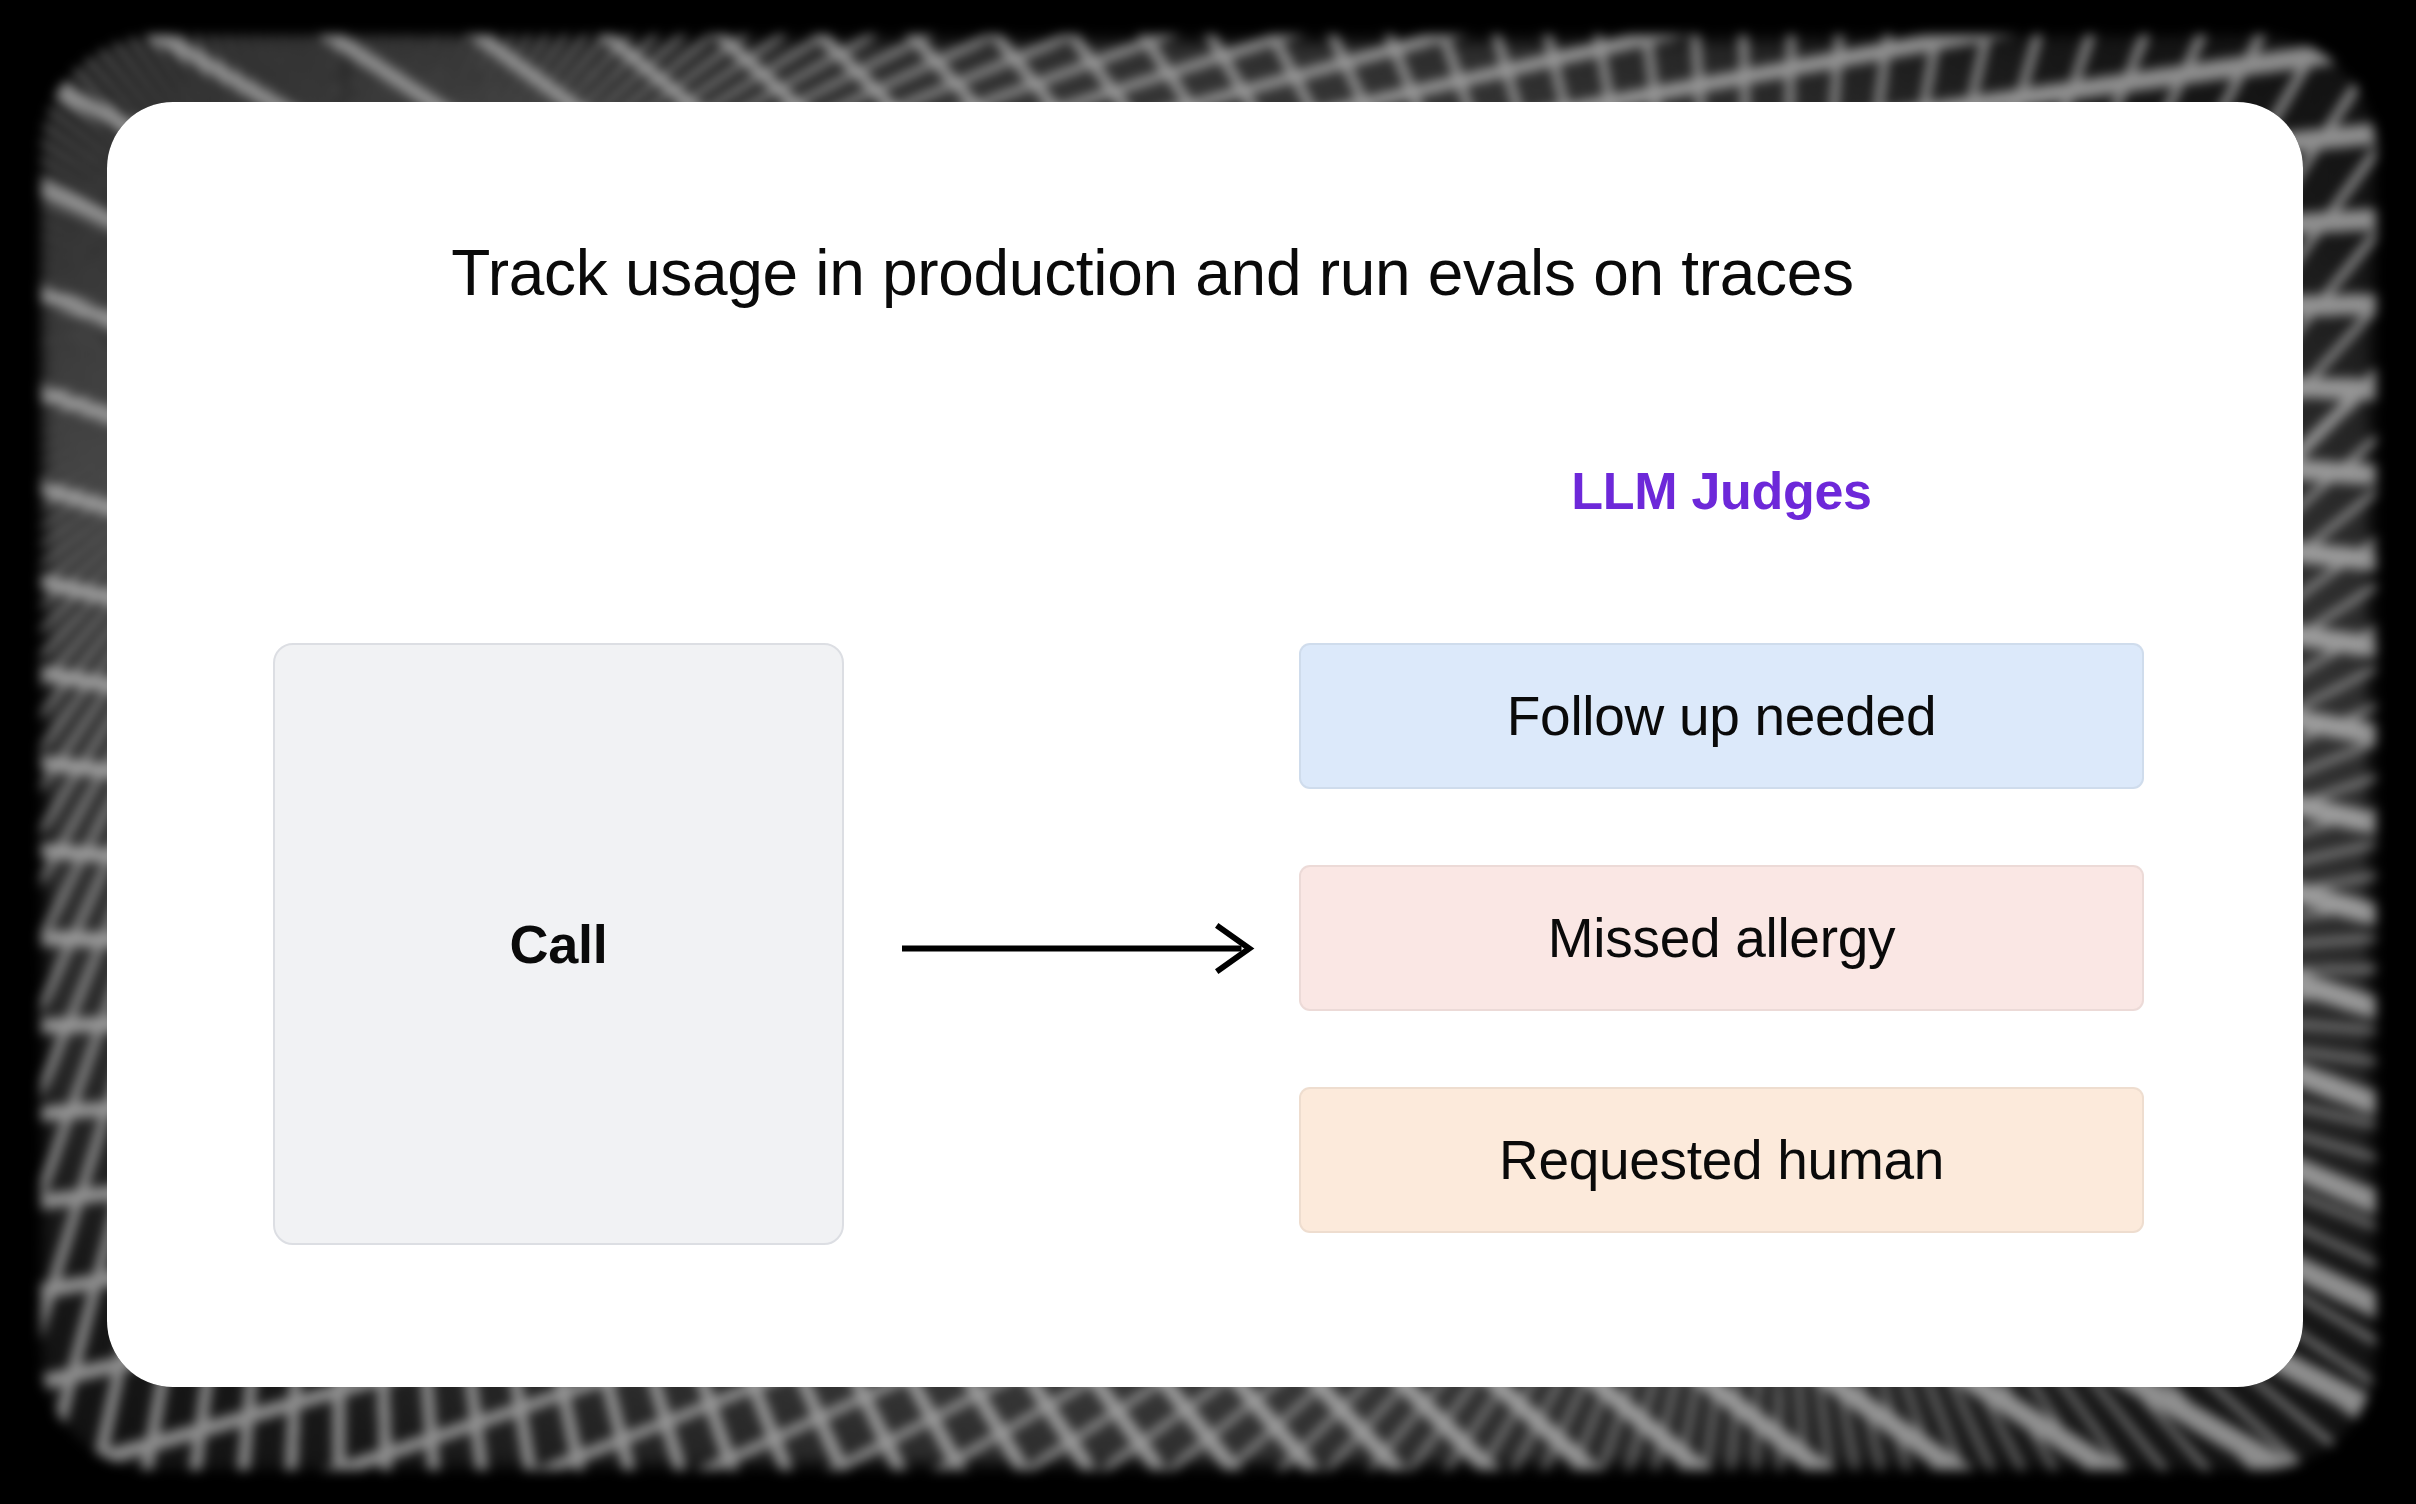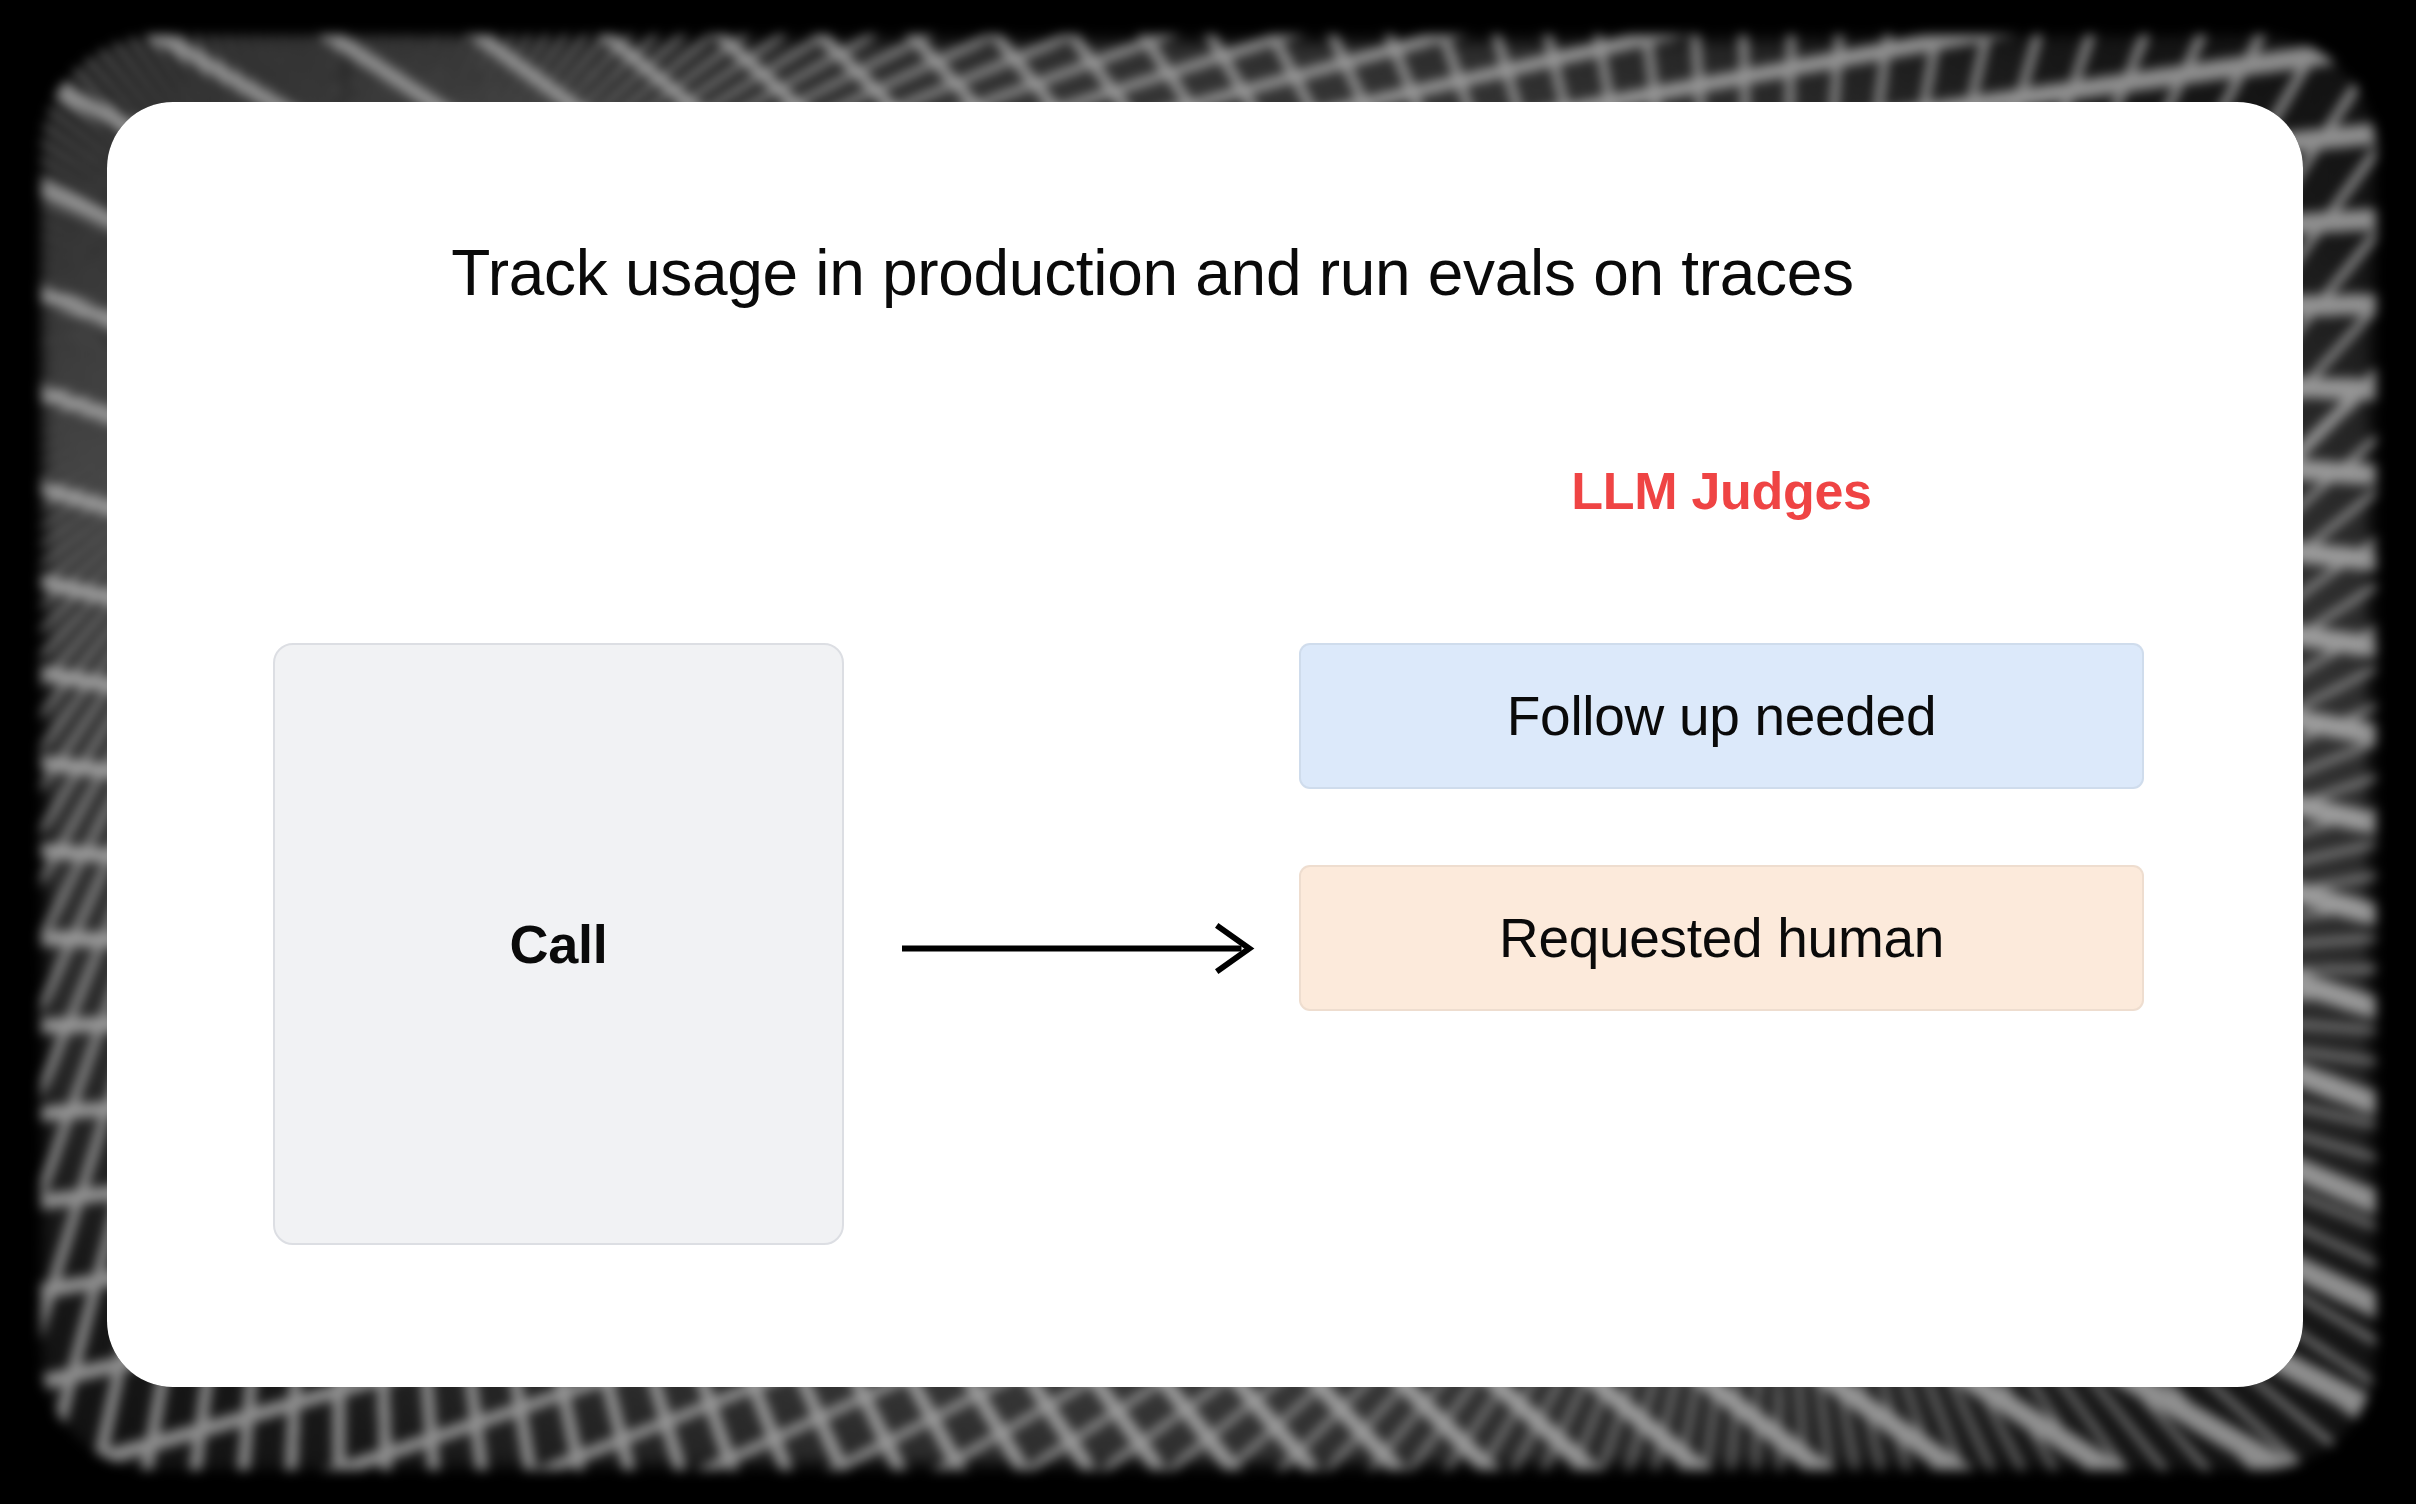--- a/index.html
+++ b/index.html
@@ -94,21 +94,21 @@
   
   .judges-heading {
     position: absolute;
     left: 1192px;
     top: 360px;
     width: 845px;
     text-align: center;
     font-size: 52px;
     font-weight: 700;
     line-height: 1.15;
-    color: #ef4444;
+    color: #6d28d9;
     letter-spacing: -0.3px;
   }
 
   
   .call-node {
     position: absolute;
     left: 166px;
     top: 541px;
     width: 571px;
     height: 602px;
@@ -184,20 +184,23 @@
       <line x1="0" y1="30" x2="348" y2="30" stroke="#000000" stroke-width="6" stroke-linecap="butt"></line>
       <polyline points="325,8 356,30 325,52" fill="none" stroke="#000000" stroke-width="6" stroke-linecap="square" stroke-linejoin="miter"></polyline>
     </svg>
 
     <div class="judges-col">
 
       <div class="judge-box" style="background:#dce9fa;">
         <span class="judge-label">Follow up needed</span>
       </div>
 
+      <div class="judge-box" style="background:#fae7e4;">
+        <span class="judge-label">Missed allergy</span>
+      </div>
 
       <div class="judge-box" style="background:#fceadb;">
         <span class="judge-label">Requested human</span>
       </div>
 
     </div>
 
   </div>
 </div>
 

